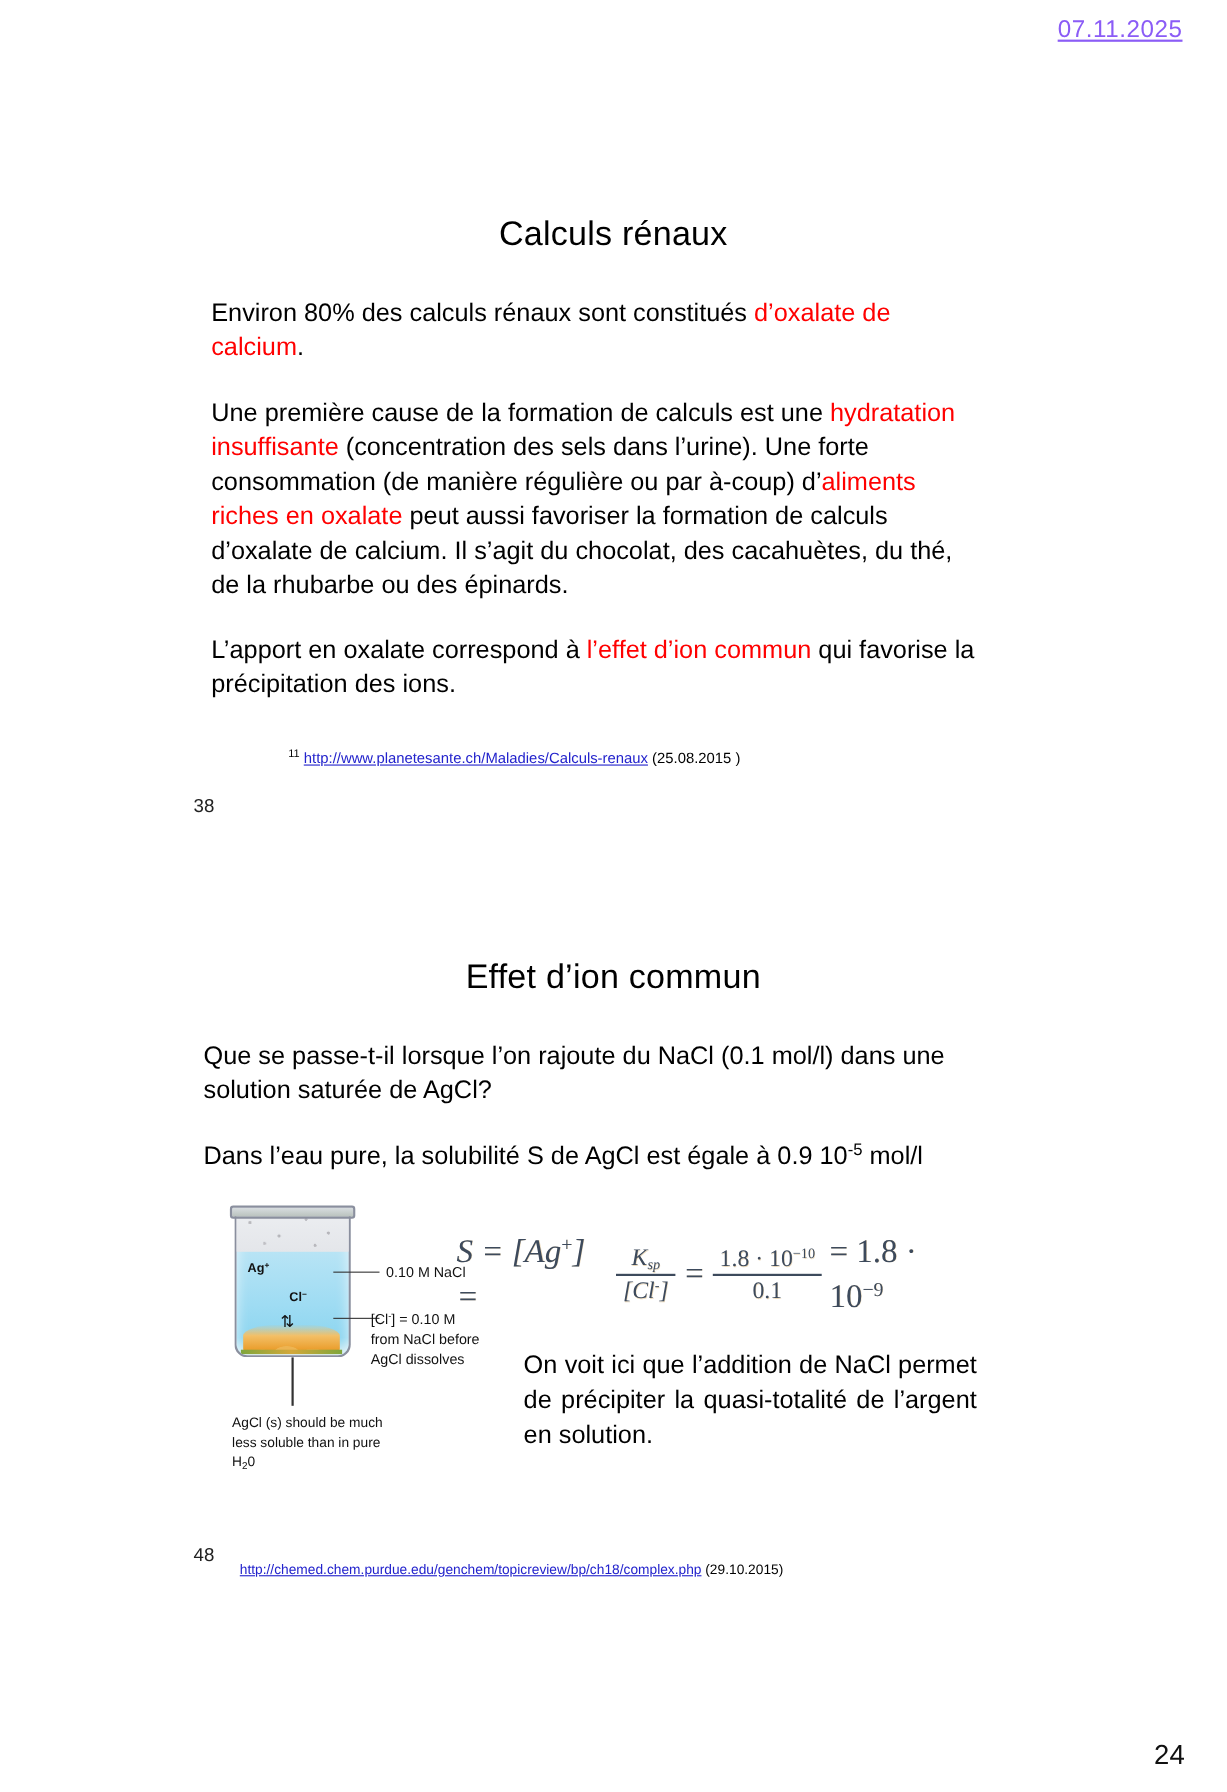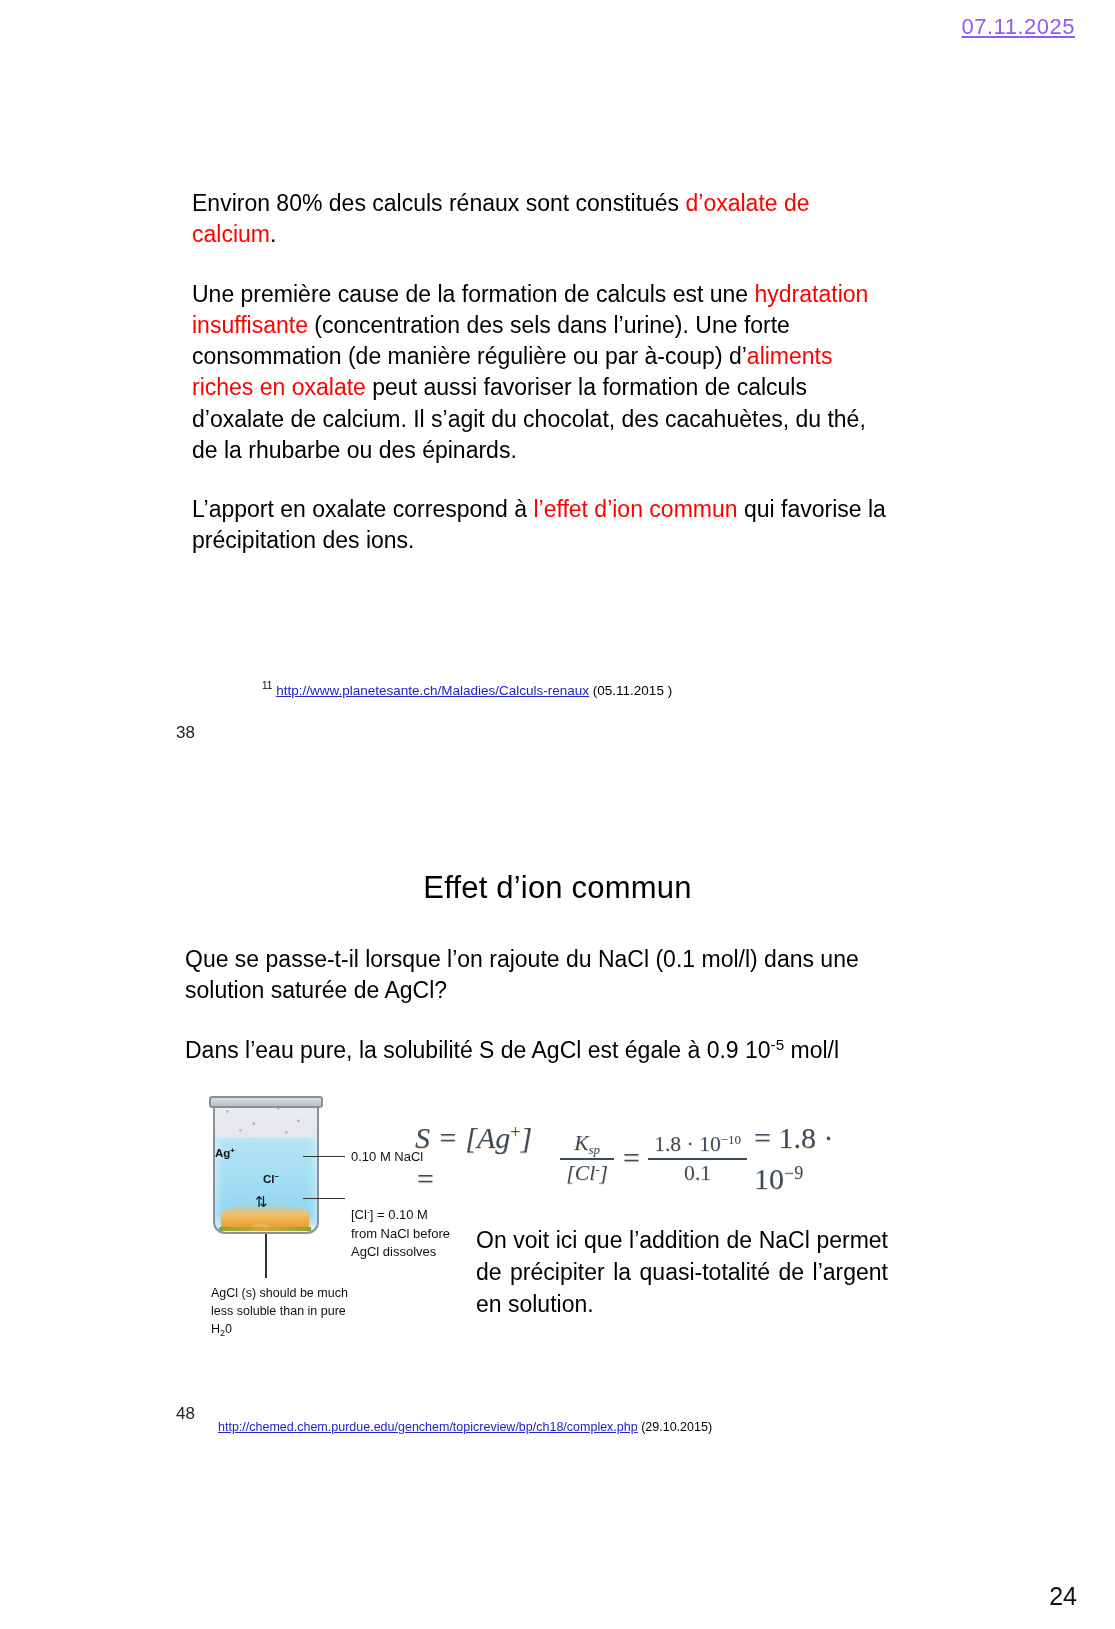--- a/index.html
+++ b/index.html
@@ -178,21 +178,21 @@
     width: 92px;
     height: 4px;
     background: linear-gradient(to right,#7fa63c,#d3a83a,#7fa63c);
   }
   .ion-label {
     position: absolute;
     font-size: 11.5px;
     font-weight: 600;
     color: #111;
   }
-  .ion-ag { left: 12px; top: 52px; }
+  .ion-ag { left: 22px; top: 52px; }
   .ion-cl { left: 60px; top: 78px; }
   .equil-arrows {
     position: absolute;
     left: 52px;
     top: 100px;
     font-size: 15px;
     color: #111;
     line-height: 1;
   }
   .lead-line {
@@ -204,21 +204,21 @@
   .ll-3 { left: 62px; top: 140px; width: 1.5px; height: 44px; }
 
   .fig-cal {
     position: absolute;
     font-size: 13px;
     line-height: 1.42;
     color: #111;
     white-space: nowrap;
   }
   .cal-1 { left: 148px; top: 54px; }
-  .cal-2 { left: 148px; top: 96px; margin-top: 16px; }
+  .cal-2 { left: 134px; top: 96px; }
   .fig-caption {
     position: absolute;
     left: 8px;
     top: 190px;
     font-size: 12.5px;
     line-height: 1.45;
     color: #111;
     width: 240px;
   }
   .sub { font-size: 0.72em; vertical-align: -0.28em; }
@@ -283,33 +283,34 @@
     width: 412px;
   }
 </style>
 </head>
 <body>
 
 <div class="doc-date">07.11.2025</div>
 
 <div class="slide" id="slide-47">
 
+  <h1 class="slide-title">Calculs rénaux</h1>
 
   <div class="body-block">
 
     <p class="para"><span>Environ 80% des calculs rénaux sont constitués </span><span class="hl">d’oxalate de calcium</span><span>.</span></p>
 
     <p class="para"><span>Une première cause de la formation de calculs est une </span><span class="hl">hydratation insuffisante</span><span> (concentration des sels dans l’urine). Une forte consommation (de manière régulière ou par à-coup) d’</span><span class="hl">aliments riches en oxalate</span><span> peut aussi favoriser la formation de calculs d’oxalate de calcium. Il s’agit du chocolat, des cacahuètes, du thé, de la rhubarbe ou des épinards.</span></p>
 
     <p class="para"><span>L’apport en oxalate correspond à </span><span class="hl">l’effet d’ion commun</span><span> qui favorise la précipitation des ions.</span></p>
 
   </div>
 </div>
 
-<div class="footnote" id="fn-47"><sup>11</sup> <a class="fn-link" href="#">http://www.planetesante.ch/Maladies/Calculs-renaux</a><span> (05.11.2015 )</span></div>
+<div class="footnote" id="fn-47"><sup>11</sup> <a class="fn-link" href="#">http://www.planetesante.ch/Maladies/Calculs-renaux</a><span> (25.08.2015 )</span></div>
 
 <div class="page-num" id="pn-47">38</div>
 
 <div class="slide" id="slide-48">
 
   <h1 class="slide-title">Effet d’ion commun</h1>
 
   <div class="body-block">
 
     <p class="para">Que se passe-t-il lorsque l’on rajoute du NaCl (0.1 mol/l) dans une solution saturée de AgCl?</p>

